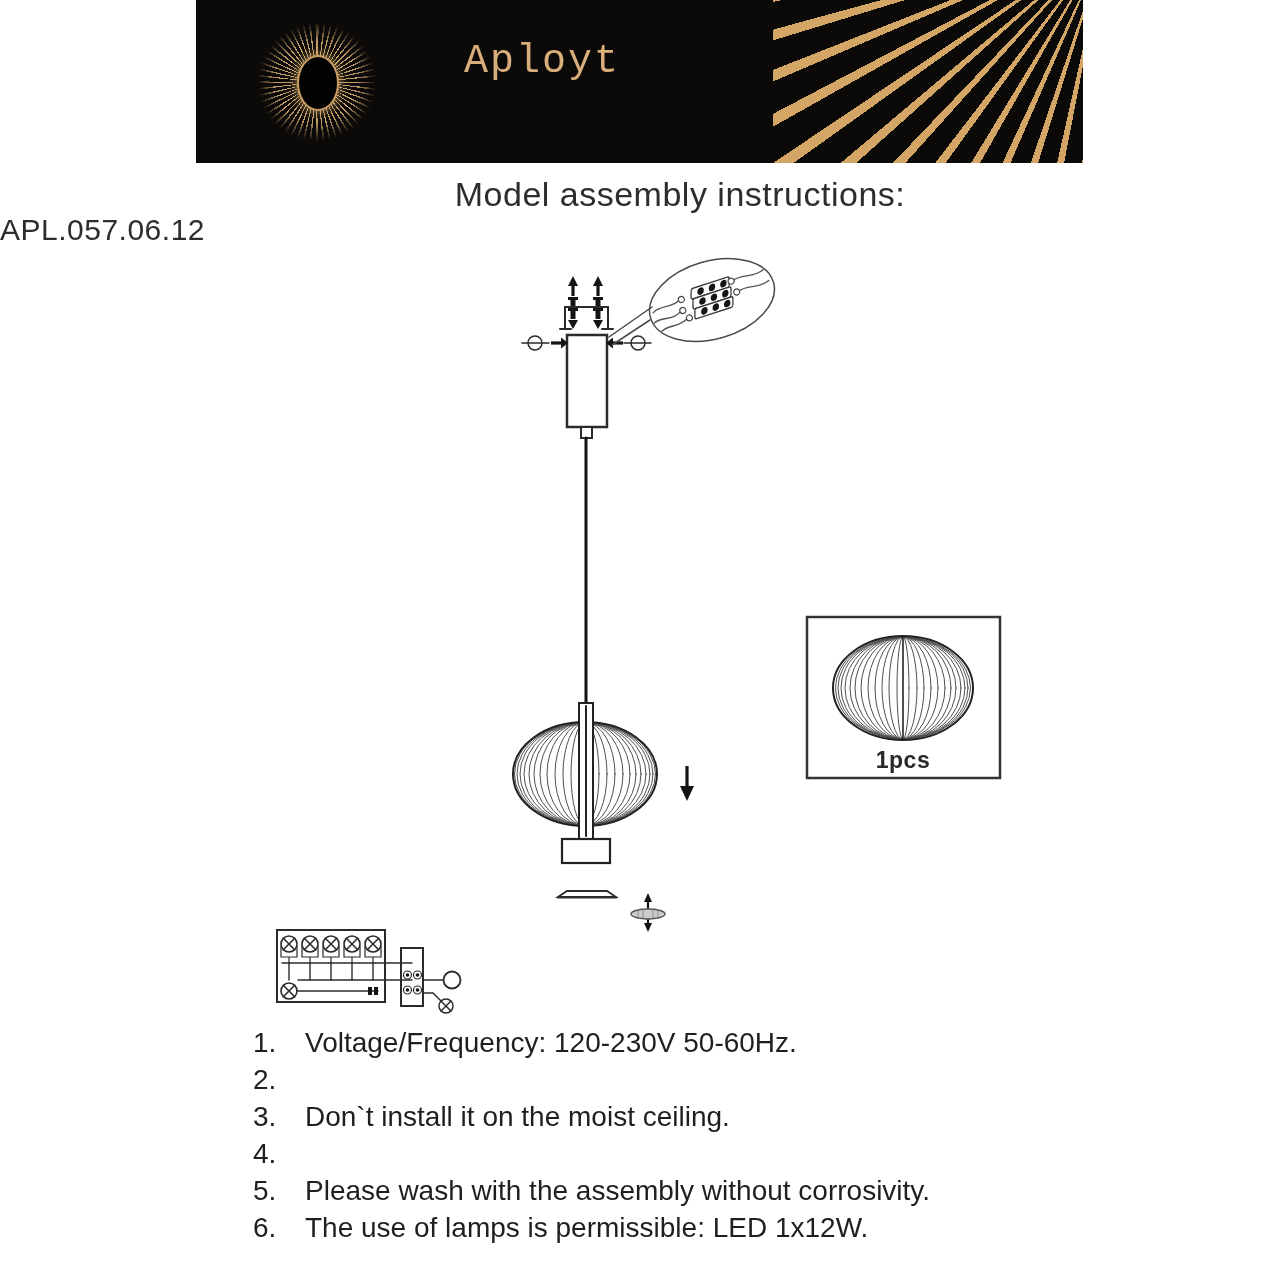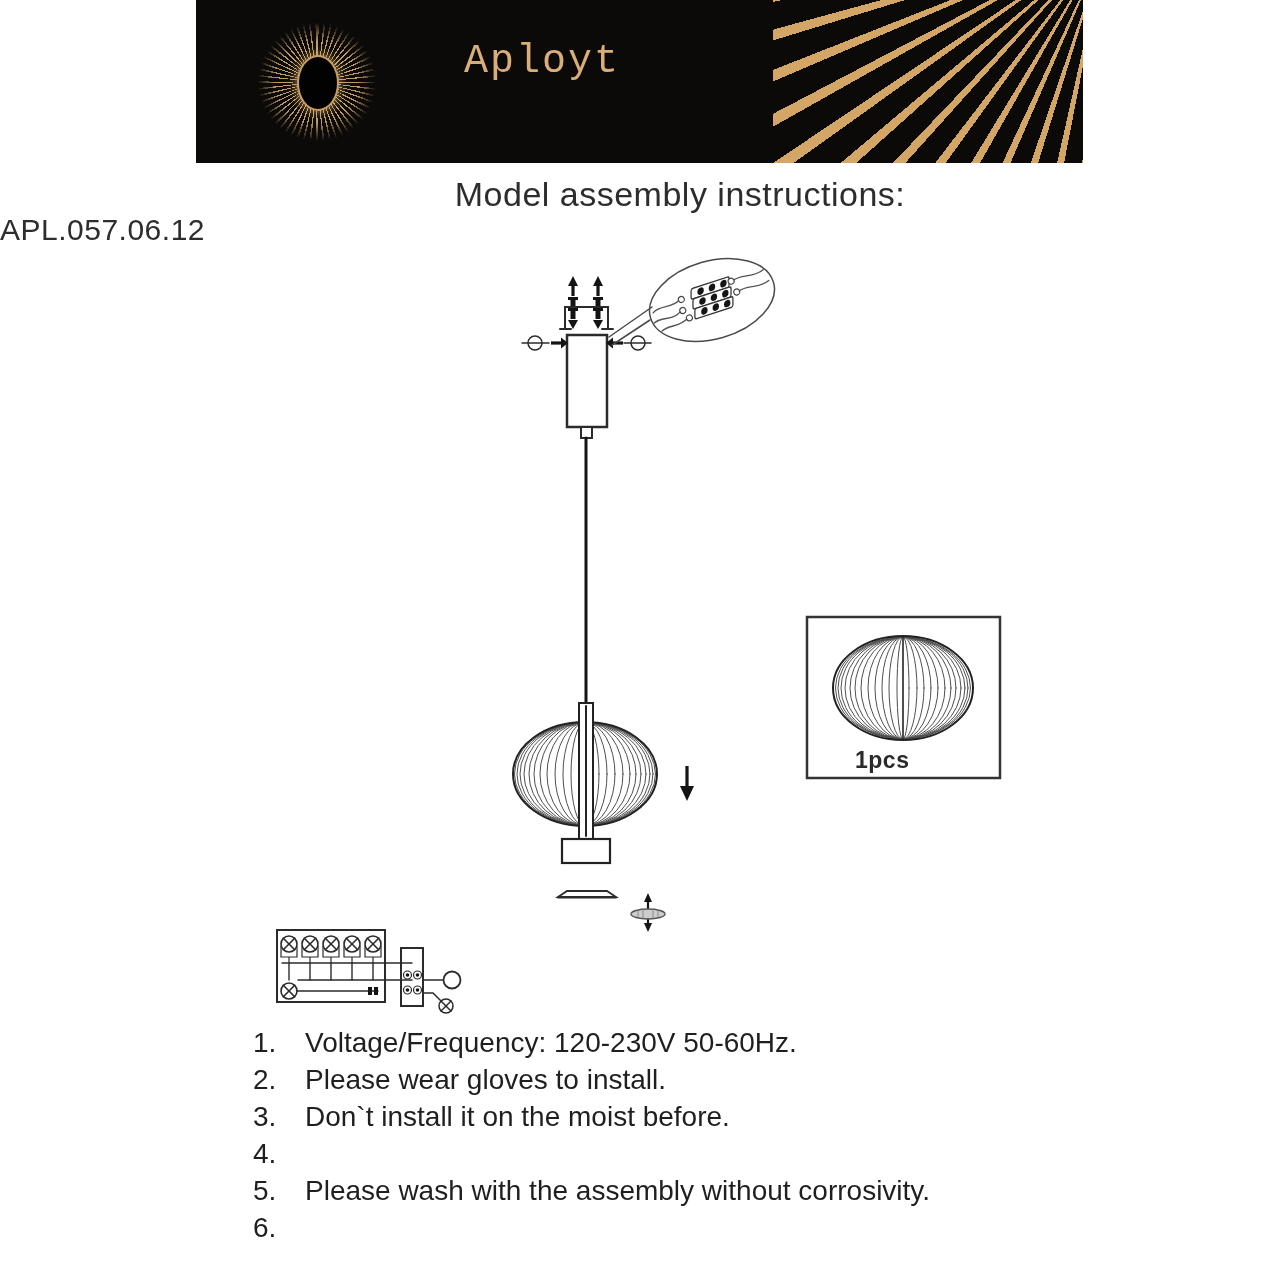--- a/index.html
+++ b/index.html
@@ -24,21 +24,21 @@
 
   
   .title1{position:absolute;left:0;top:175px;width:100%;text-align:center;
       font-size:34px;color:#2d2d2d;letter-spacing:.5px;padding-left:40px;}
   .title2{position:absolute;left:0;top:213px;width:100%;
       font-size:30px;color:#2d2d2d;letter-spacing:.5px;}
 
   
   .diagram{position:absolute;left:0;top:0;width:1280px;height:1280px;}
 
-  .pcs-label{position:absolute;left:855px;top:747px;width:96px;
+  .pcs-label{position:absolute;left:855px;top:747px;width:96px;text-align:center;
       font-size:23px;font-weight:bold;color:#2a2a2a;letter-spacing:.5px;}
 
   
   .instructions{position:absolute;left:253px;top:1024px;font-size:28px;color:#1f1f1f;}
   .instructions .row{display:flex;height:37px;line-height:37px;white-space:nowrap;}
   .instructions .num{width:52px;flex:0 0 52px;}
 </style>
 </head>
 <body>
 
@@ -302,31 +302,31 @@
 
   <div class="pcs-label">1pcs</div>
 
   <div class="instructions">
     <div class="row">
       <span class="num">1.</span>
       <span>Voltage/Frequency: 120-230V 50-60Hz.</span>
     </div>
     <div class="row">
       <span class="num">2.</span>
-      <span>Please wear gloves to install.</span>
     </div>
     <div class="row">
       <span class="num">3.</span>
-      <span>Don`t install it on the moist before.</span>
+      <span>Don`t install it on the moist ceiling.</span>
     </div>
     <div class="row">
       <span class="num">4.</span>
     </div>
     <div class="row">
       <span class="num">5.</span>
       <span>Please wash with the assembly without corrosivity.</span>
     </div>
     <div class="row">
       <span class="num">6.</span>
+      <span>The use of lamps is permissible: LED 1x12W.</span>
     </div>
   </div>
 
 </div>
 
 </body></html>

